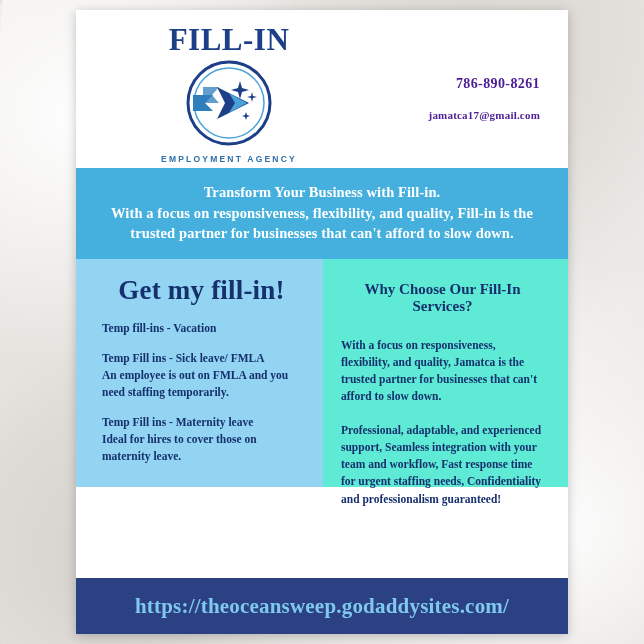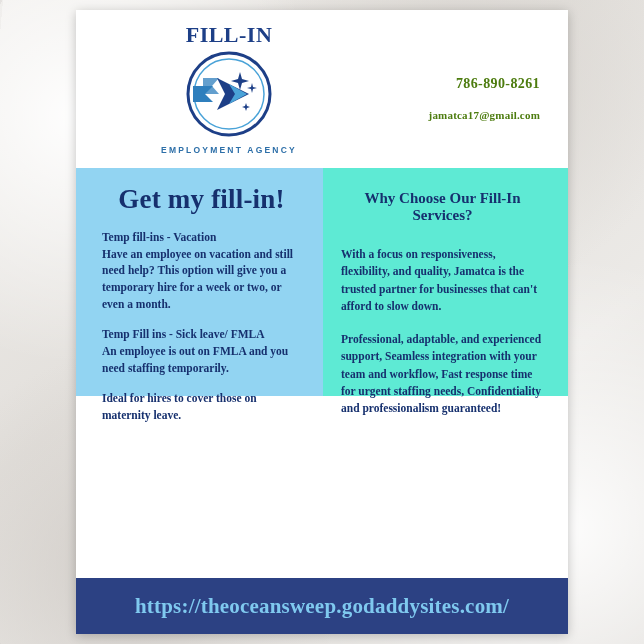--- a/index.html
+++ b/index.html
@@ -55,21 +55,21 @@
   .logo-wrap {
     position: absolute;
     left: 62px;
     top: 14px;
     width: 182px;
     text-align: center;
   }
   .logo-title {
     font-family: "Liberation Serif", serif;
     font-weight: bold;
-    font-size: 22px;
+    font-size: 31px;
     letter-spacing: 0.5px;
     color: #1d3f87;
     line-height: 1;
   }
   .logo-mark {
     position: relative;
     width: 92px;
     height: 92px;
     margin: 2px auto 0;
   }
@@ -79,21 +79,21 @@
     font-size: 8.5px;
     letter-spacing: 2.2px;
     color: #2d6fa8;
     font-weight: bold;
   }
   .contact {
     position: absolute;
     right: 28px;
     top: 66px;
     text-align: right;
-    color: #4d7c0f;
+    color: #4c1d95;
   }
   .contact .phone {
     font-size: 14px;
     font-weight: bold;
     letter-spacing: 0.4px;
   }
   .contact .email {
     margin-top: 17px;
     font-size: 11px;
     font-weight: bold;
@@ -214,37 +214,42 @@
       </div>
       <div class="logo-sub">EMPLOYMENT AGENCY</div>
     </div>
 
     <div class="contact">
       <div class="phone">786-890-8261</div>
       <div class="email">jamatca17@gmail.com</div>
     </div>
   </div>
 
+  <div class="banner">
+    <div class="line">Transform Your Business with Fill-in.</div>
+    <div class="line">With a focus on responsiveness, flexibility, and quality, Fill-in is the</div>
+    <div class="line">trusted partner for businesses that can't afford to slow down.</div>
+  </div>
 
   <div class="cols">
 
     <div class="col-left">
       <div class="heading-left">Get my fill-in!</div>
 
       <div class="block">
         <span class="t">Temp fill-ins - Vacation</span>
-        <span class="t">Have an employee on vacation and still need help? This option will give you a temporary hire for a week or two, or even a month.</span>
       </div>
 
       <div class="block">
         <span class="t">Temp Fill ins - Sick leave/ FMLA</span>
         <span class="t">An employee is out on FMLA and you need staffing temporarily.</span>
       </div>
 
       <div class="block">
+        <span class="t">Temp Fill ins - Maternity leave</span>
         <span class="t">Ideal for hires to cover those on maternity leave.</span>
       </div>
     </div>
 
     <div class="col-right">
       <div class="heading-right">Why Choose Our Fill-In Services?</div>
       <div class="para">With a focus on responsiveness, flexibility, and quality, Jamatca is the trusted partner for businesses that can't afford to slow down.</div>
       <div class="para">Professional, adaptable, and experienced support, Seamless integration with your team and workflow, Fast response time for urgent staffing needs, Confidentiality and professionalism guaranteed!</div>
     </div>
   </div>

